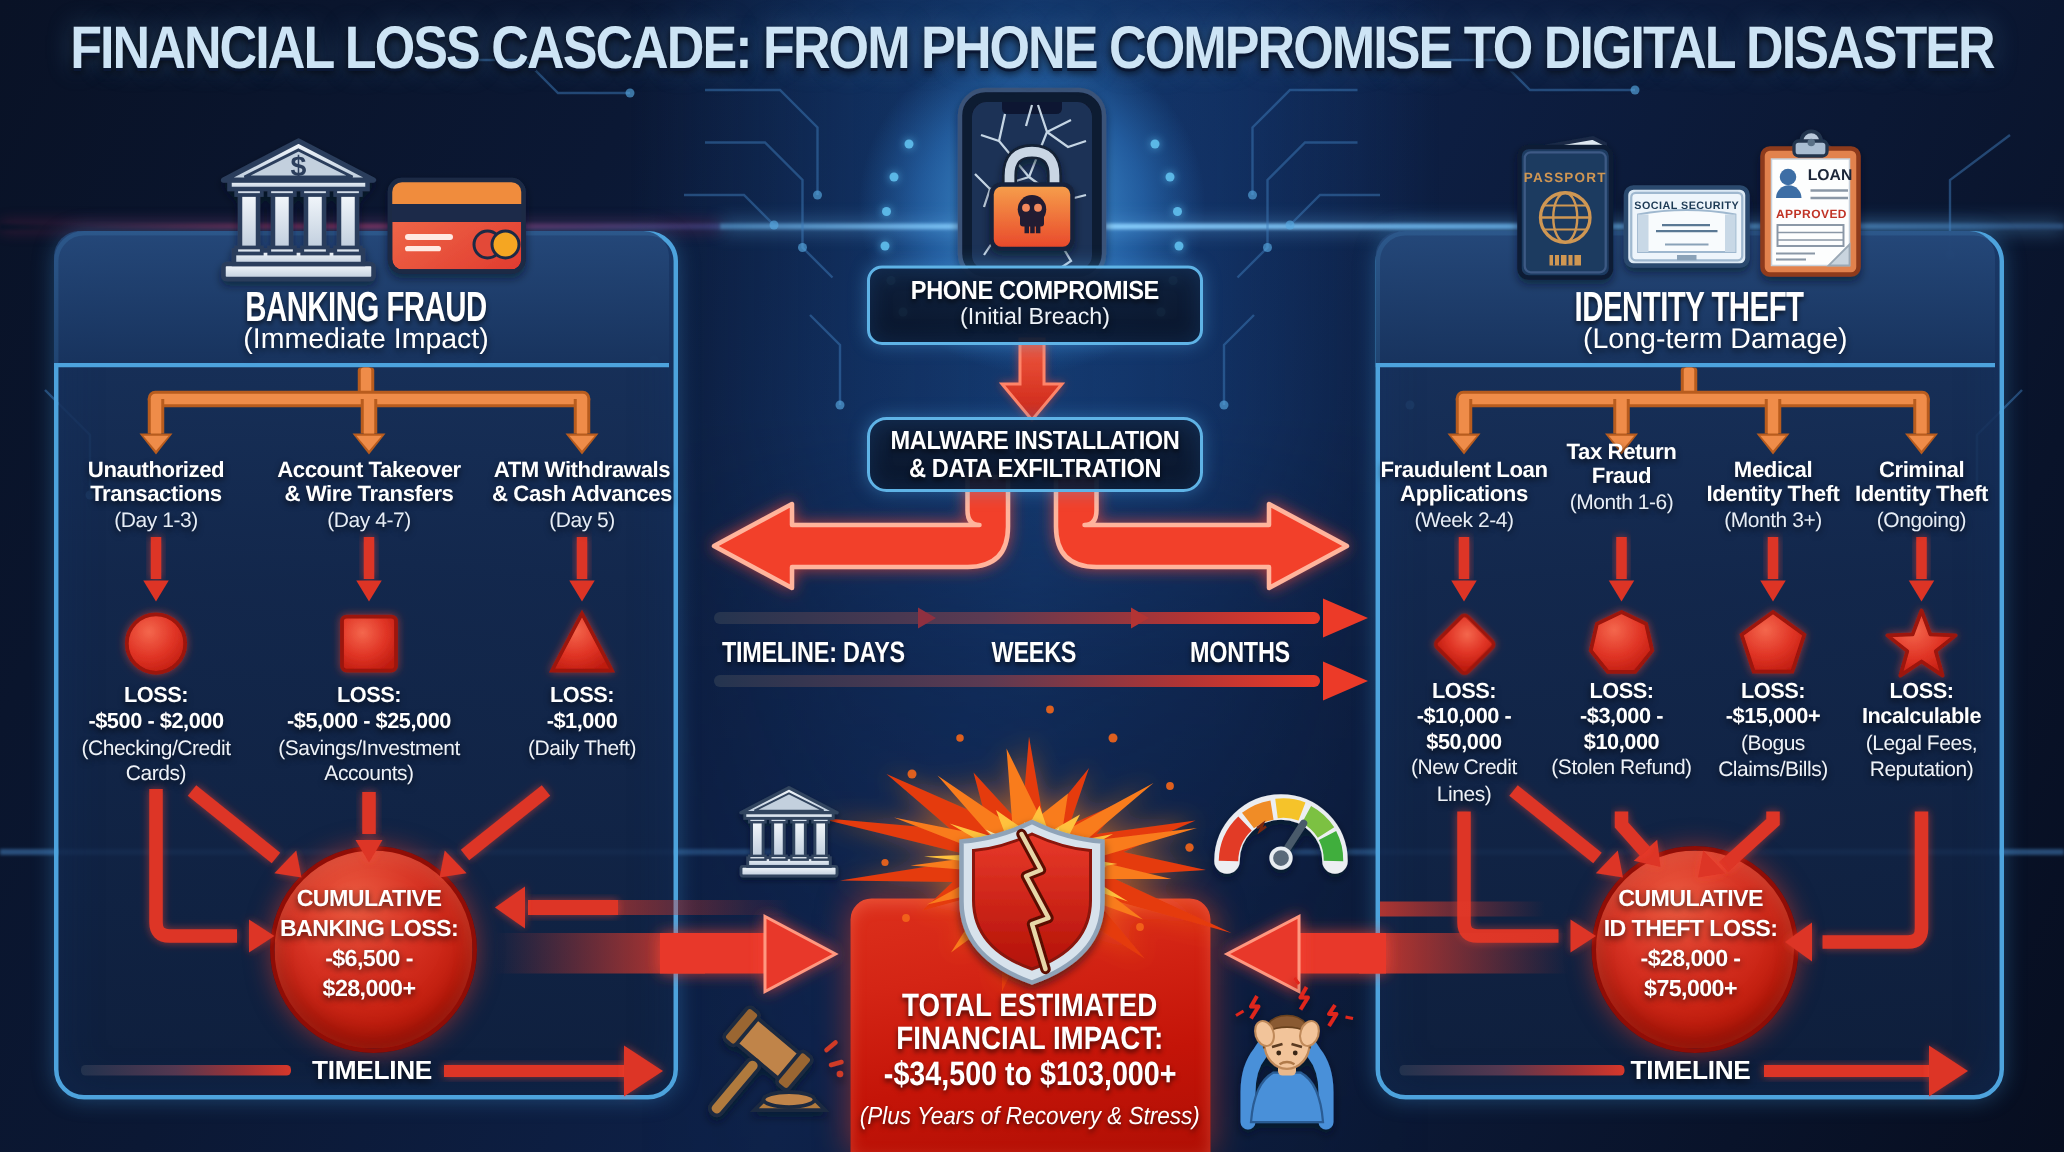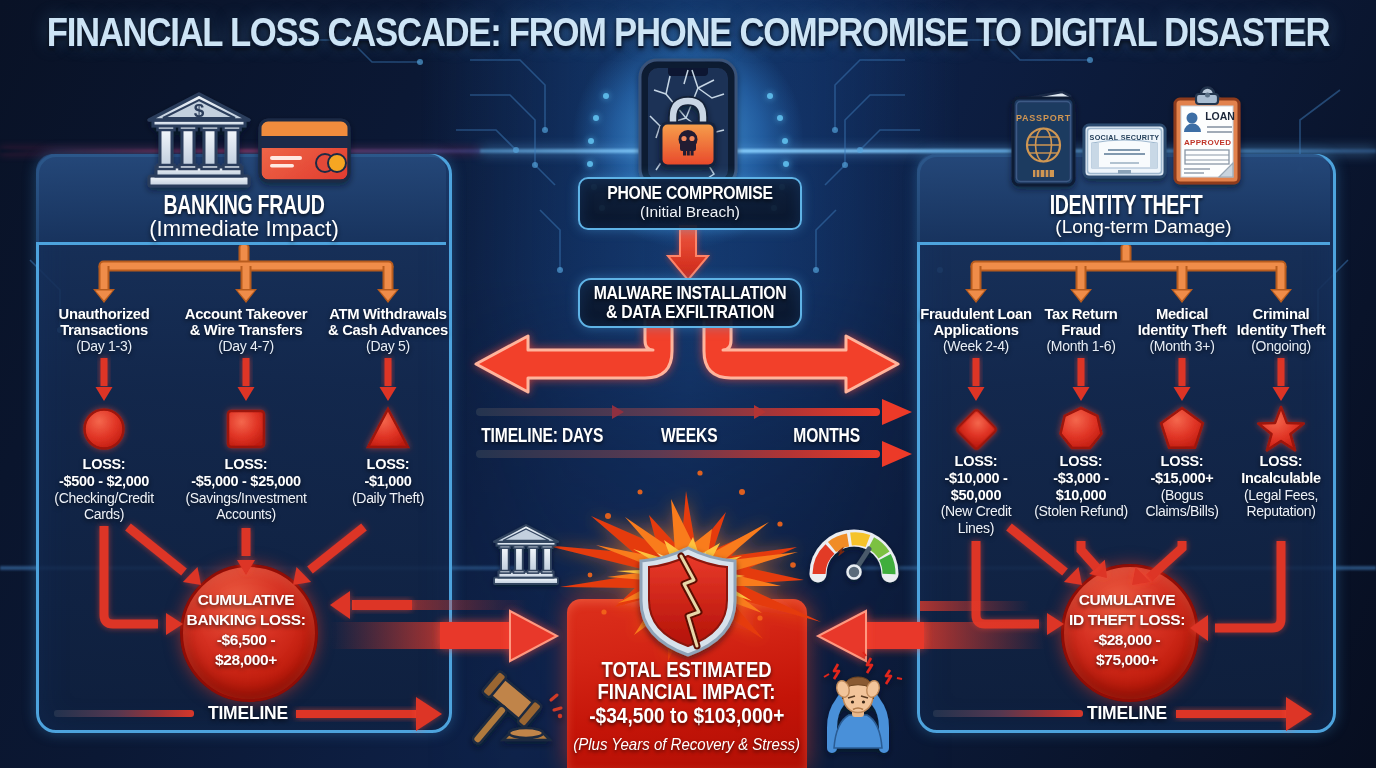--- a/index.html
+++ b/index.html
@@ -480,38 +480,38 @@
 <path d="M838,664 l-4,7 l5,0 l-5,8 M871,658 l-4,7 l5,0 l-5,8 M890,670 l-4,6 l5,0 l-5,8" stroke="#e0251a" stroke-width="2.6" fill="none" stroke-linejoin="round"></path>
 <path d="M829,674 l-5,3 M866,656 l-3,-4 M897,678 l5,1" stroke="#e0251a" stroke-width="2"></path>
 </g>
     </svg>
 
   <div id="title">
       <span>FINANCIAL LOSS CASCADE: FROM PHONE COMPROMISE TO DIGITAL DISASTER</span>
     </div>
 
   <div class="abs ctr w bold tsh" style="left:39px;top:189px;width:410px;font-size:28px;letter-spacing:-.5px;"><span class="cond78">BANKING FRAUD</span></div>
-  <div class="abs ctr w tsh" style="left:39px;top:216px;width:410px;font-size:22px;">(Immediate Impact)</div>
+  <div class="abs ctr w tsh" style="left:39px;top:216px;width:410px;font-size:19px;">(Immediate Impact)</div>
 
   <div class="colh ctr w bold tsh" style="left:29px;top:306px;">Unauthorized<br>Transactions<br><span class="day">(Day 1-3)</span></div>
   <div class="colh ctr w bold tsh" style="left:171px;top:306px;">Account Takeover<br>&amp; Wire Transfers<br><span class="day">(Day 4-7)</span></div>
   <div class="colh ctr w bold tsh" style="left:313px;top:306px;">ATM Withdrawals<br>&amp; Cash Advances<br><span class="day">(Day 5)</span></div>
 
   <div class="loss ctr w bold tsh" style="left:29px;top:456px;">LOSS:<br>-$500 - $2,000<br><span class="par">(Checking/Credit<br>Cards)</span></div>
   <div class="loss ctr w bold tsh" style="left:171px;top:456px;">LOSS:<br>-$5,000 - $25,000<br><span class="par">(Savings/Investment<br>Accounts)</span></div>
   <div class="loss ctr w bold tsh" style="left:313px;top:456px;">LOSS:<br>-$1,000<br><span class="par">(Daily Theft)</span></div>
 
   <div class="cumtx ctr w bold tsh" style="left:161px;top:590px;">CUMULATIVE<br>BANKING LOSS:<br>-$6,500 -<br>$28,000+</div>
   <div class="tl ctr w bold tsh" style="left:200px;top:703px;width:96px;">TIMELINE</div>
 
   <div class="abs ctr w bold tsh" style="left:920px;top:189px;width:413px;font-size:28px;letter-spacing:-.5px;"><span class="cond78">IDENTITY THEFT</span></div>
   <div class="abs ctr w tsh" style="left:920px;top:216px;width:413px;font-size:19px;padding-left:17px;">(Long-term Damage)</div>
 
   <div class="colh ctr w bold tsh" style="left:901px;top:306px;">Fraudulent Loan<br>Applications<br><span class="day">(Week 2-4)</span></div>
-  <div class="colh ctr w bold tsh" style="left:1006px;top:306px;">Tax Return<br>Fraud<br><span class="day">(Month 1-6)</span></div>
+  <div class="colh ctr w bold tsh" style="left:1006px;top:294px;">Tax Return<br>Fraud<br><span class="day">(Month 1-6)</span></div>
   <div class="colh ctr w bold tsh" style="left:1107px;top:306px;">Medical<br>Identity Theft<br><span class="day">(Month 3+)</span></div>
   <div class="colh ctr w bold tsh" style="left:1206px;top:306px;">Criminal<br>Identity Theft<br><span class="day">(Ongoing)</span></div>
 
   <div class="loss ctr w bold tsh" style="left:901px;top:453px;">LOSS:<br>-$10,000 -<br>$50,000<br><span class="par">(New Credit<br>Lines)</span></div>
   <div class="loss ctr w bold tsh" style="left:1006px;top:453px;">LOSS:<br>-$3,000 -<br>$10,000<br><span class="par">(Stolen Refund)</span></div>
   <div class="loss ctr w bold tsh" style="left:1107px;top:453px;">LOSS:<br>-$15,000+<br><span class="par">(Bogus<br>Claims/Bills)</span></div>
   <div class="loss ctr w bold tsh" style="left:1206px;top:453px;">LOSS:<br>Incalculable<br><span class="par">(Legal Fees,<br>Reputation)</span></div>
 
   <div class="cumtx ctr w bold tsh" style="left:1042px;top:590px;">CUMULATIVE<br>ID THEFT LOSS:<br>-$28,000 -<br>$75,000+</div>
   <div class="tl ctr w bold tsh" style="left:1079px;top:703px;width:96px;">TIMELINE</div>

